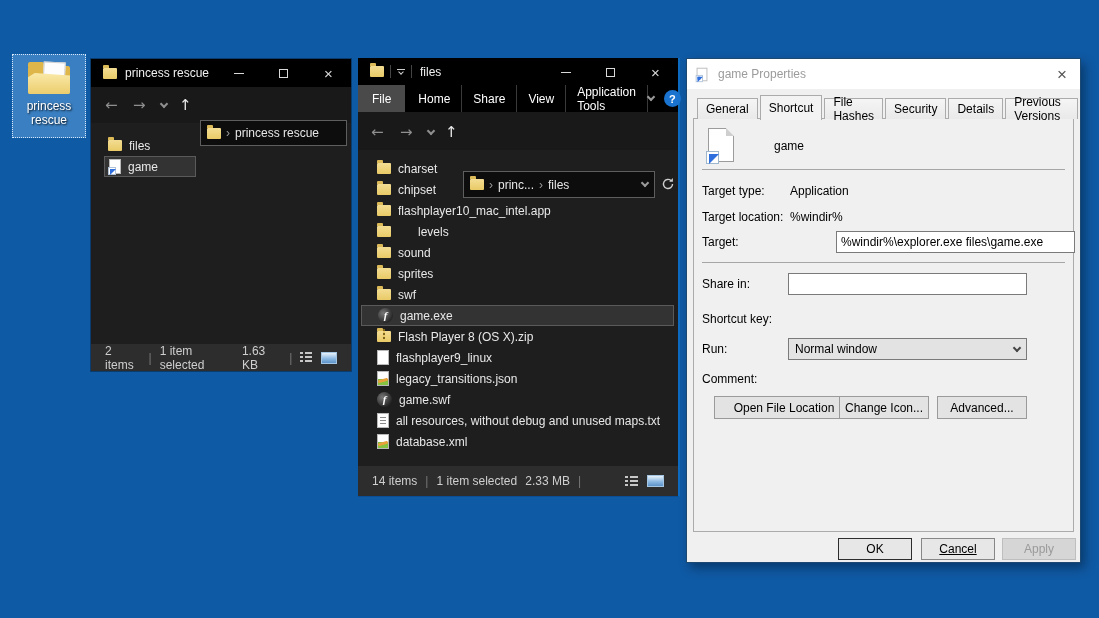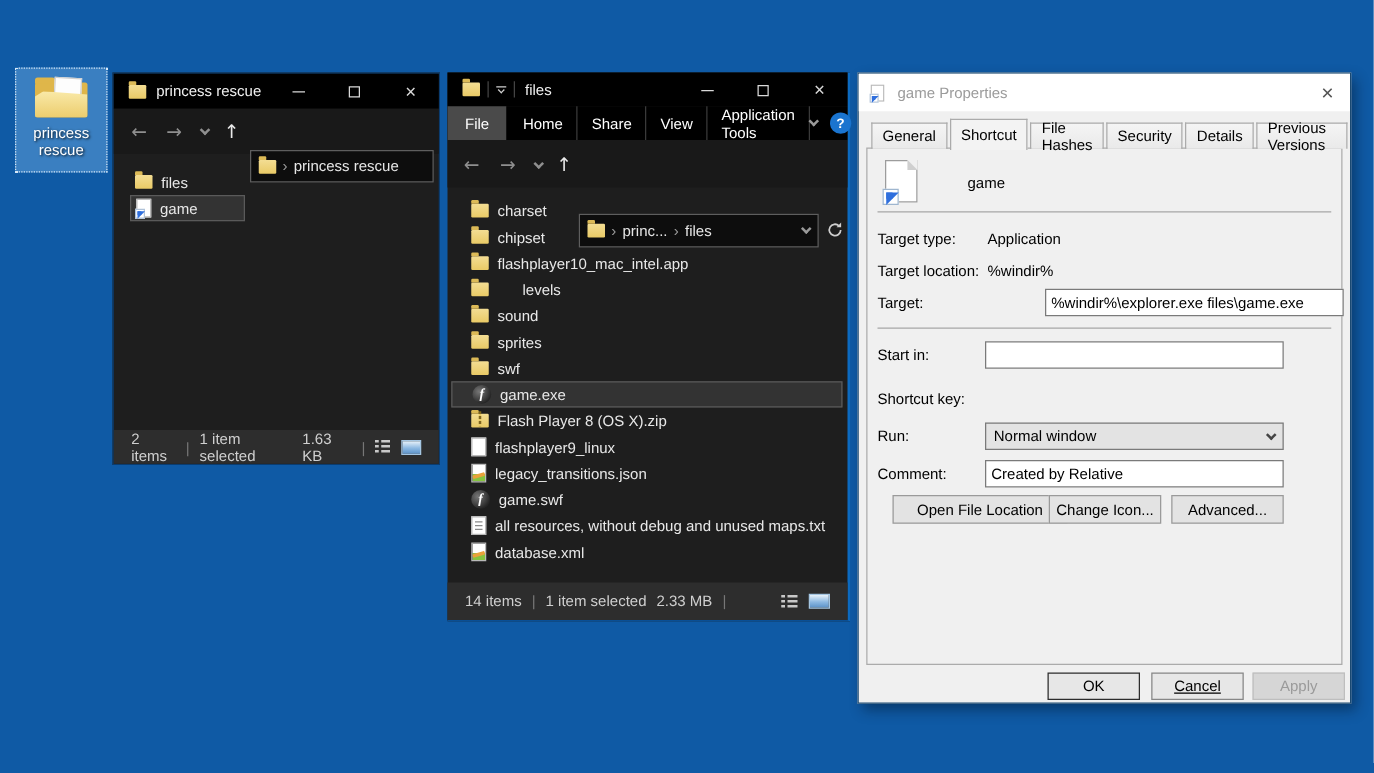--- a/index.html
+++ b/index.html
@@ -333,33 +333,32 @@
       <span class="fvalue" style="left:96px; top:65px;">Application</span>
 
       <span class="flabel" style="top:91px;">Target location:</span>
       <span class="fvalue" style="left:96px; top:91px;">%windir%</span>
 
       <span class="flabel" style="top:116px;">Target:</span>
       <input class="ftext" style="top: 112px; margin-left: 48px;" value="%windir%\explorer.exe files\game.exe">
 
       <span class="dlg-sep" style="top:143px;"></span>
 
-      <span class="flabel" style="top:158px;">Start in:</span>
+      <span class="flabel" style="top:158px;">Share in:</span>
       <input class="ftext" style="top: 154px;" value="">
 
       <span class="flabel" style="top:193px;">Shortcut key:</span>
 
       <span class="flabel" style="top:223px;">Run:</span>
       <div class="fcombo" style="top:219px;">
         <span>Normal window</span>
         <span class="chv"></span>
       </div>
 
       <span class="flabel" style="top:253px;">Comment:</span>
-      <input class="ftext" style="top: 249px;" value="Created by Relative">
 
       <button class="pbtn" style="left:20px; top:277px; width:140px;">Open File Location</button>
       <button class="pbtn" style="left:145px; top:277px; width:90px;">Change Icon...</button>
       <button class="pbtn" style="left:243px; top:277px; width:90px;">Advanced...</button>
     </div>
 
     <button class="dlg-btn default" style="left:151px;">OK</button>
     <button class="dlg-btn" style="left:234px;text-decoration:underline;">Cancel</button>
     <button class="dlg-btn disabled" style="left:315px;">Apply</button>
   </div>

